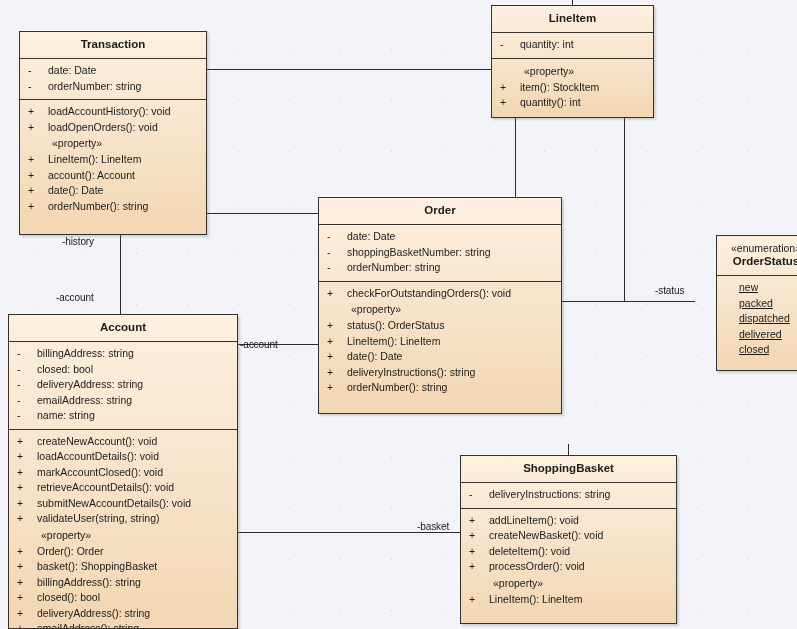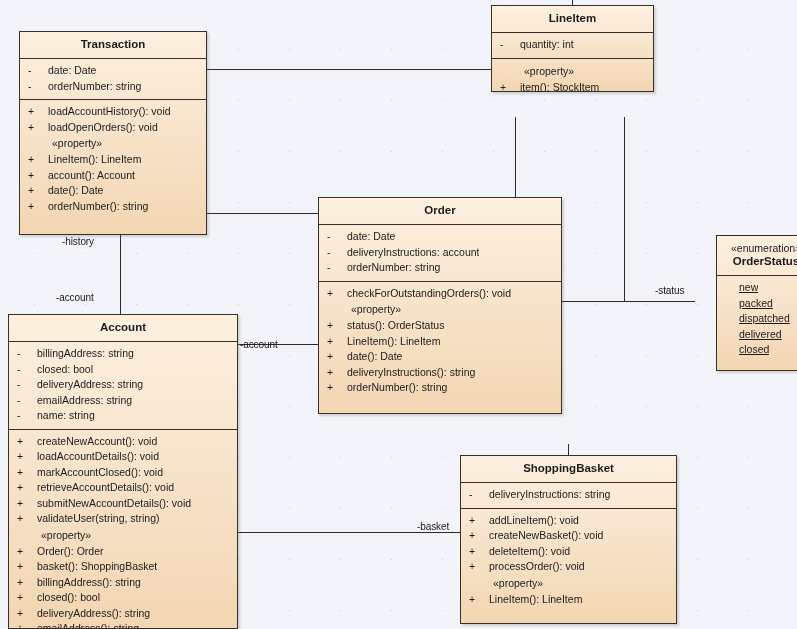--- a/index.html
+++ b/index.html
@@ -151,21 +151,21 @@
           <span class="vis">+</span>
           <span class="txt">date(): Date</span>
         </div>
       <div class="row">
           <span class="vis">+</span>
           <span class="txt">orderNumber(): string</span>
         </div>
     </div>
   </div>
 
-  <div class="uml" style="left:491px;top:5px;width:163px;height:87px;">
+  <div class="uml" style="left:491px;top:5px;width:163px;height:113px;">
     <div class="title">
       <span>LineItem</span>
     </div>
     <div class="compartment">
       <div class="row">
           <span class="vis">-</span>
           <span class="txt">quantity: int</span>
         </div>
     </div>
     <div class="compartment last">
@@ -187,21 +187,21 @@
     <div class="title">
       <span>Order</span>
     </div>
     <div class="compartment">
       <div class="row">
           <span class="vis">-</span>
           <span class="txt">date: Date</span>
         </div>
       <div class="row">
           <span class="vis">-</span>
-          <span class="txt">deliveryInstructions: account</span>
+          <span class="txt">shoppingBasketNumber: string</span>
         </div>
       <div class="row">
           <span class="vis">-</span>
           <span class="txt">orderNumber: string</span>
         </div>
     </div>
     <div class="compartment last">
       <div class="row">
           <span class="vis">+</span>
           <span class="txt">checkForOutstandingOrders(): void</span>

